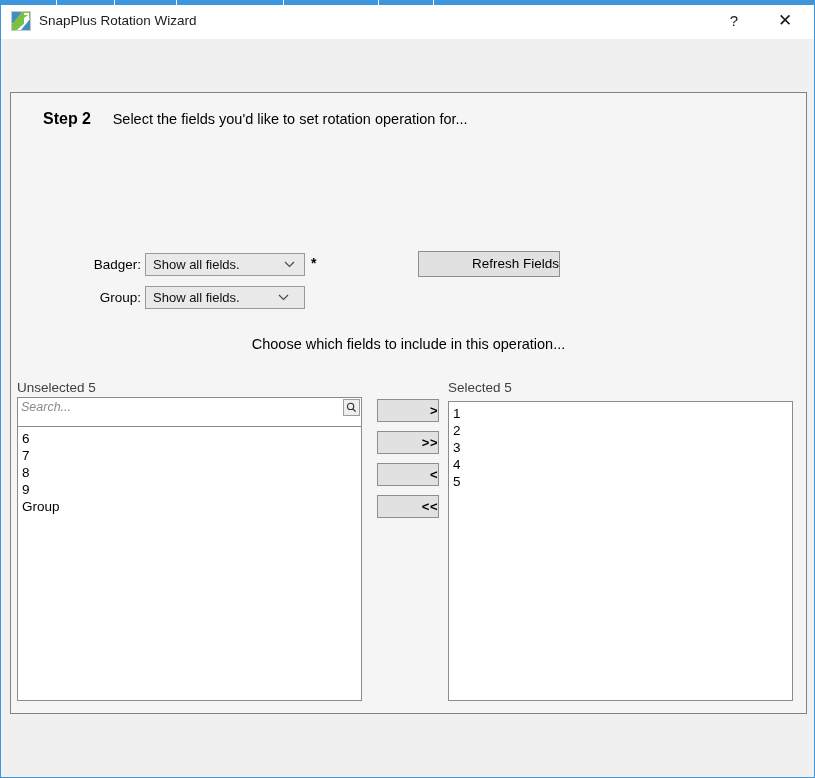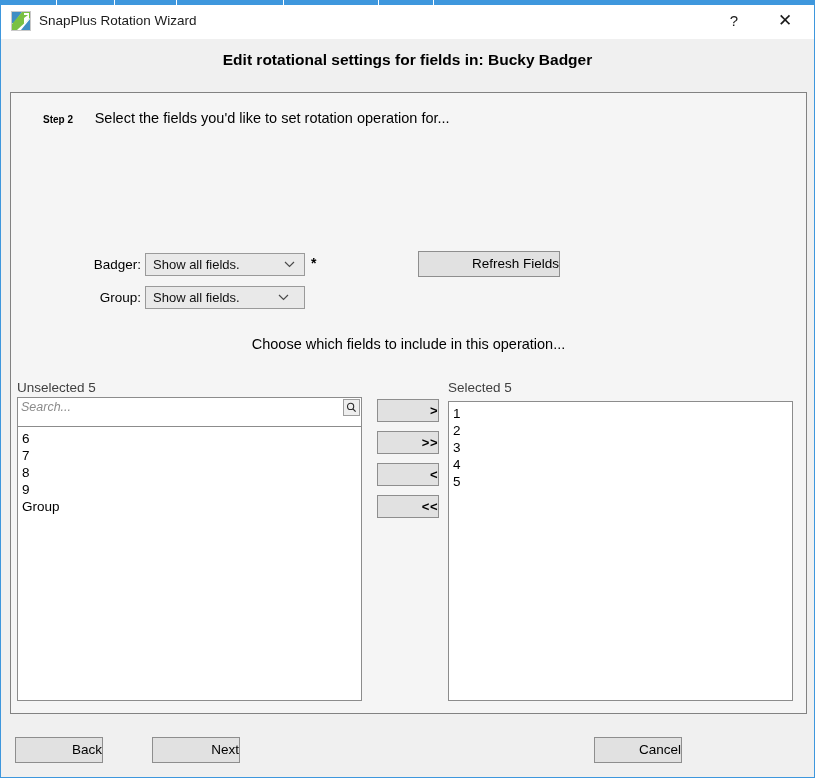--- a/index.html
+++ b/index.html
@@ -105,21 +105,21 @@
     border: 1px solid #828282;
     background: #f5f5f5;
   }
 
   .step-row {
     position: absolute;
     left: 32px; top: 17px;
     white-space: nowrap;
   }
   .step-label {
-    font-size: 10px;
+    font-size: 16px;
     font-weight: bold;
   }
   .step-desc {
     font-size: 14.5px;
     margin-left: 18px;
   }
 
   
   .filters { position: absolute; left: 0; top: 160px; width: 100%; }
   .field-label {
@@ -311,23 +311,20 @@
         <path d="M10 0 L18 0 L18 6 L5 18 L0 18 L0 12 Z" fill="#7ac143"></path>
         <path d="M12 1 L17 1 L17 7 L12 12 L12 6 L16 3 L12 3 Z" fill="#ffffff"></path>
         <path d="M18 7 L18 18 L9 18 Z" fill="#3f8ec4"></path>
       </svg>
     </div>
     <div class="title-text">SnapPlus Rotation Wizard</div>
     <div class="tb-btn tb-help">?</div>
     <div class="tb-btn tb-close">✕</div>
   </div>
 
-  <div class="header-band">
-    <div class="header-title">Edit rotational settings for fields in: Bucky Badger</div>
-  </div>
 
   <div class="panel">
 
     <div class="step-row">
       <span class="step-label">Step 2</span>
       <span class="step-desc">Select the fields you'd like to set rotation operation for...</span>
     </div>
 
     <div class="filters">
       <div class="field-label lbl-subfarm">Badger:</div>
@@ -389,19 +386,14 @@
         <div class="list-item">1</div>
         <div class="list-item">2</div>
         <div class="list-item">3</div>
         <div class="list-item">4</div>
         <div class="list-item">5</div>
       </div>
     </div>
 
   </div>
 
-  <div class="footer">
-    <div class="btn btn-footer btn-back">Back</div>
-    <div class="btn btn-footer btn-next">Next</div>
-    <div class="btn btn-footer btn-cancel">Cancel</div>
-  </div>
 
 </div>
 
 </body></html>

